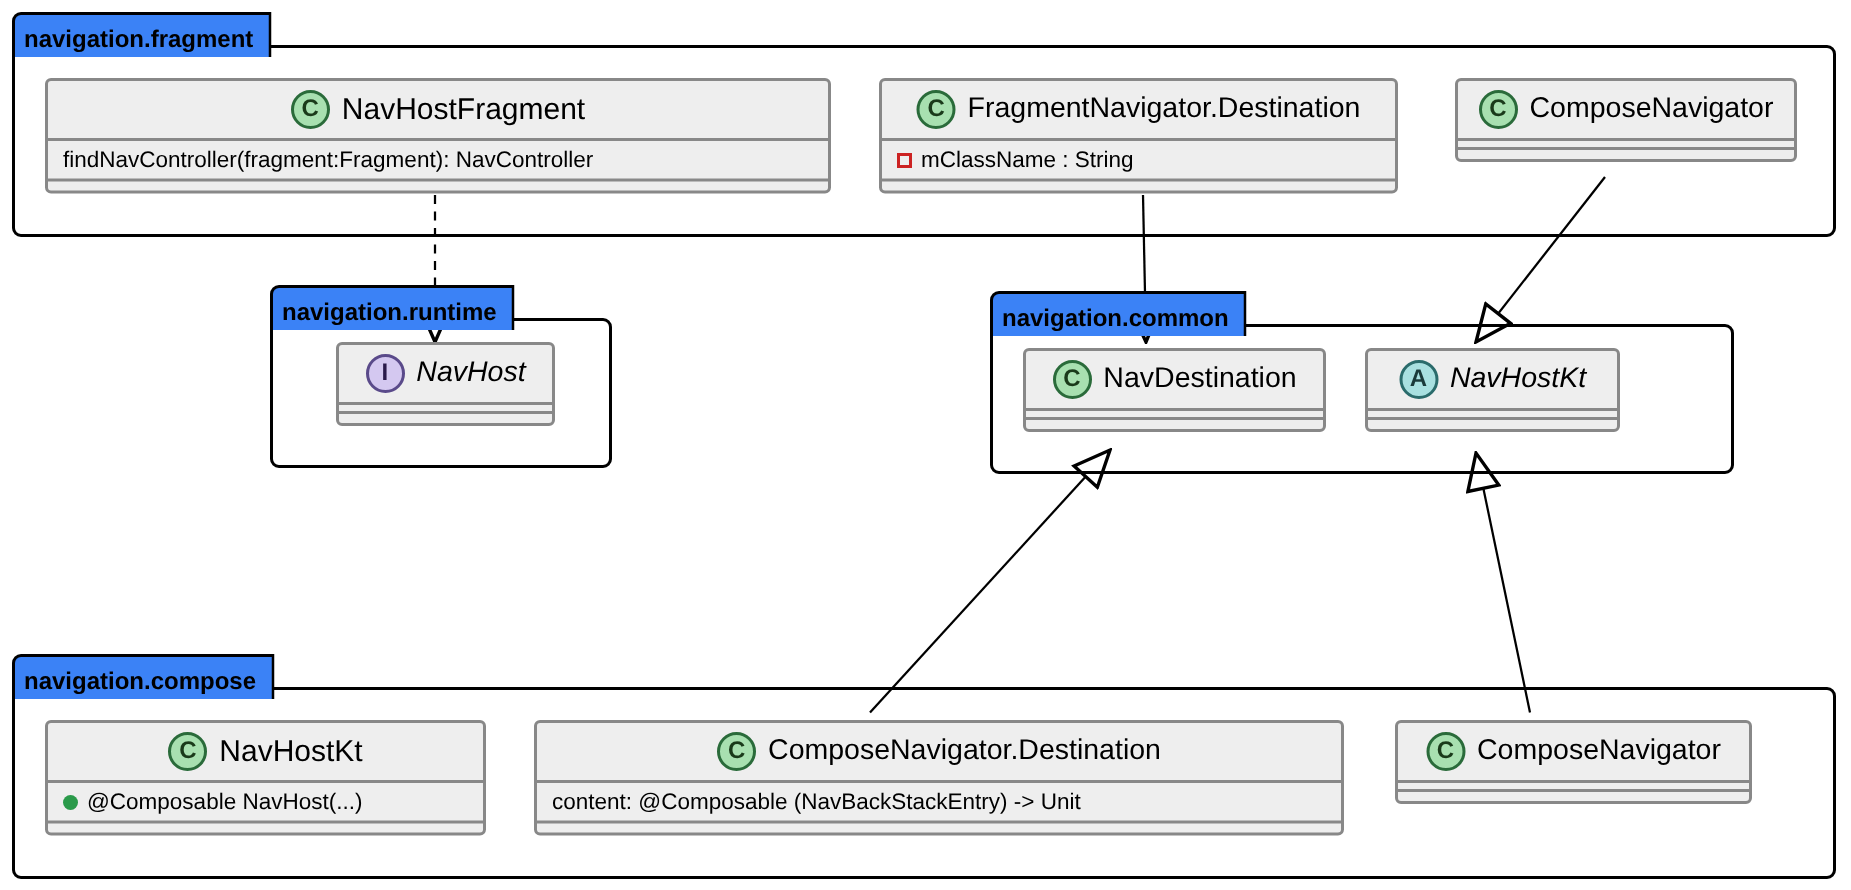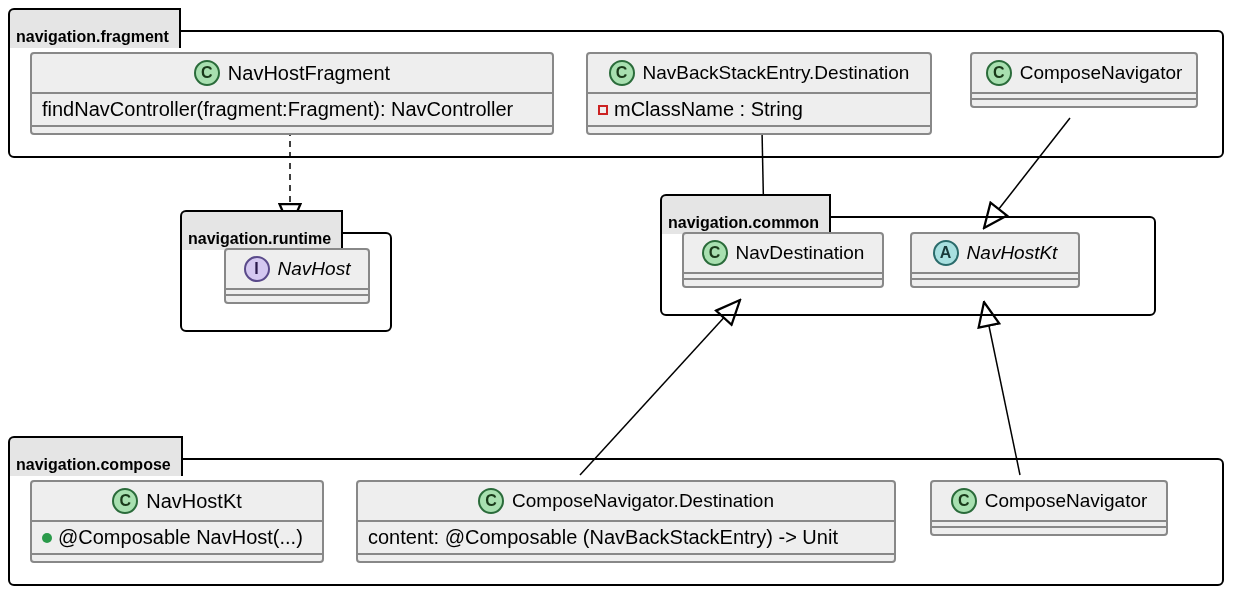--- a/index.html
+++ b/index.html
@@ -19,23 +19,23 @@
     border-radius: 6px;
     background: transparent;
   }
   .package-tab {
     position: absolute;
     top: -24px;
     left: -2px;
     border: 2px solid #000;
     border-bottom: none;
     border-top-left-radius: 6px;
-    padding: 18px 10px 2px 6px;
+    padding: 8px 10px 2px 6px;
     font-weight: bold;
-    background: #e5e5e5;
+    background: #3b82f6;
     font-size: 16px;
   }
   .package-tab::after {
     content: "";
     position: absolute;
     right: -14px;
     top: -2px;
     width: 0; height: 0;
     
   }
@@ -53,21 +53,21 @@
     gap: 8px;
     padding: 6px 12px;
     border-bottom: 2px solid #888;
     font-size: 20px;
   }
   .class-title.small { font-size: 19px; }
   .class-section {
     min-height: 8px;
     border-bottom: 2px solid #888;
     padding: 4px 10px;
-    font-size: 20px;
+    font-size: 15px;
     text-align: left;
     display: flex;
     align-items: center;
     gap: 6px;
   }
   .class-section.empty { padding: 0; min-height: 6px; }
   .class-section:last-child { border-bottom: none; }
   .stereotype-badge {
     width: 26px;
     height: 26px;
@@ -128,40 +128,40 @@
       <span class="stereotype-badge badge-C">C</span>
       <span>NavHostFragment</span>
     </div>
     <div class="class-section">findNavController(fragment:Fragment): NavController</div>
     <div class="class-section empty"></div>
   </div>
 
   <div class="classbox" style="left:576px; top:20px; width:346px;">
     <div class="class-title small">
       <span class="stereotype-badge badge-C">C</span>
-      <span>NavBackStackEntry.Destination</span>
+      <span>FragmentNavigator.Destination</span>
     </div>
     <div class="class-section">
       <span class="field-vis vis-square"></span>
       <span>mClassName : String</span>
     </div>
     <div class="class-section empty"></div>
   </div>
 
   <div class="classbox" style="left:960px; top:20px; width:228px;">
     <div class="class-title small">
       <span class="stereotype-badge badge-C">C</span>
       <span>ComposeNavigator</span>
     </div>
     <div class="class-section empty"></div>
     <div class="class-section empty"></div>
   </div>
 </div>
 
-<div class="package" style="left:180px; top:232px; width:212px; height:100px;">
+<div class="package" style="left:180px; top:212px; width:228px; height:100px;">
   <div class="package-tab">navigation.runtime</div>
   <div class="classbox" style="left:42px; top:14px; width:146px;">
     <div class="class-title small">
       <span class="stereotype-badge badge-I">I</span>
       <span class="italic">NavHost</span>
     </div>
     <div class="class-section empty"></div>
     <div class="class-section empty"></div>
   </div>
 </div>

